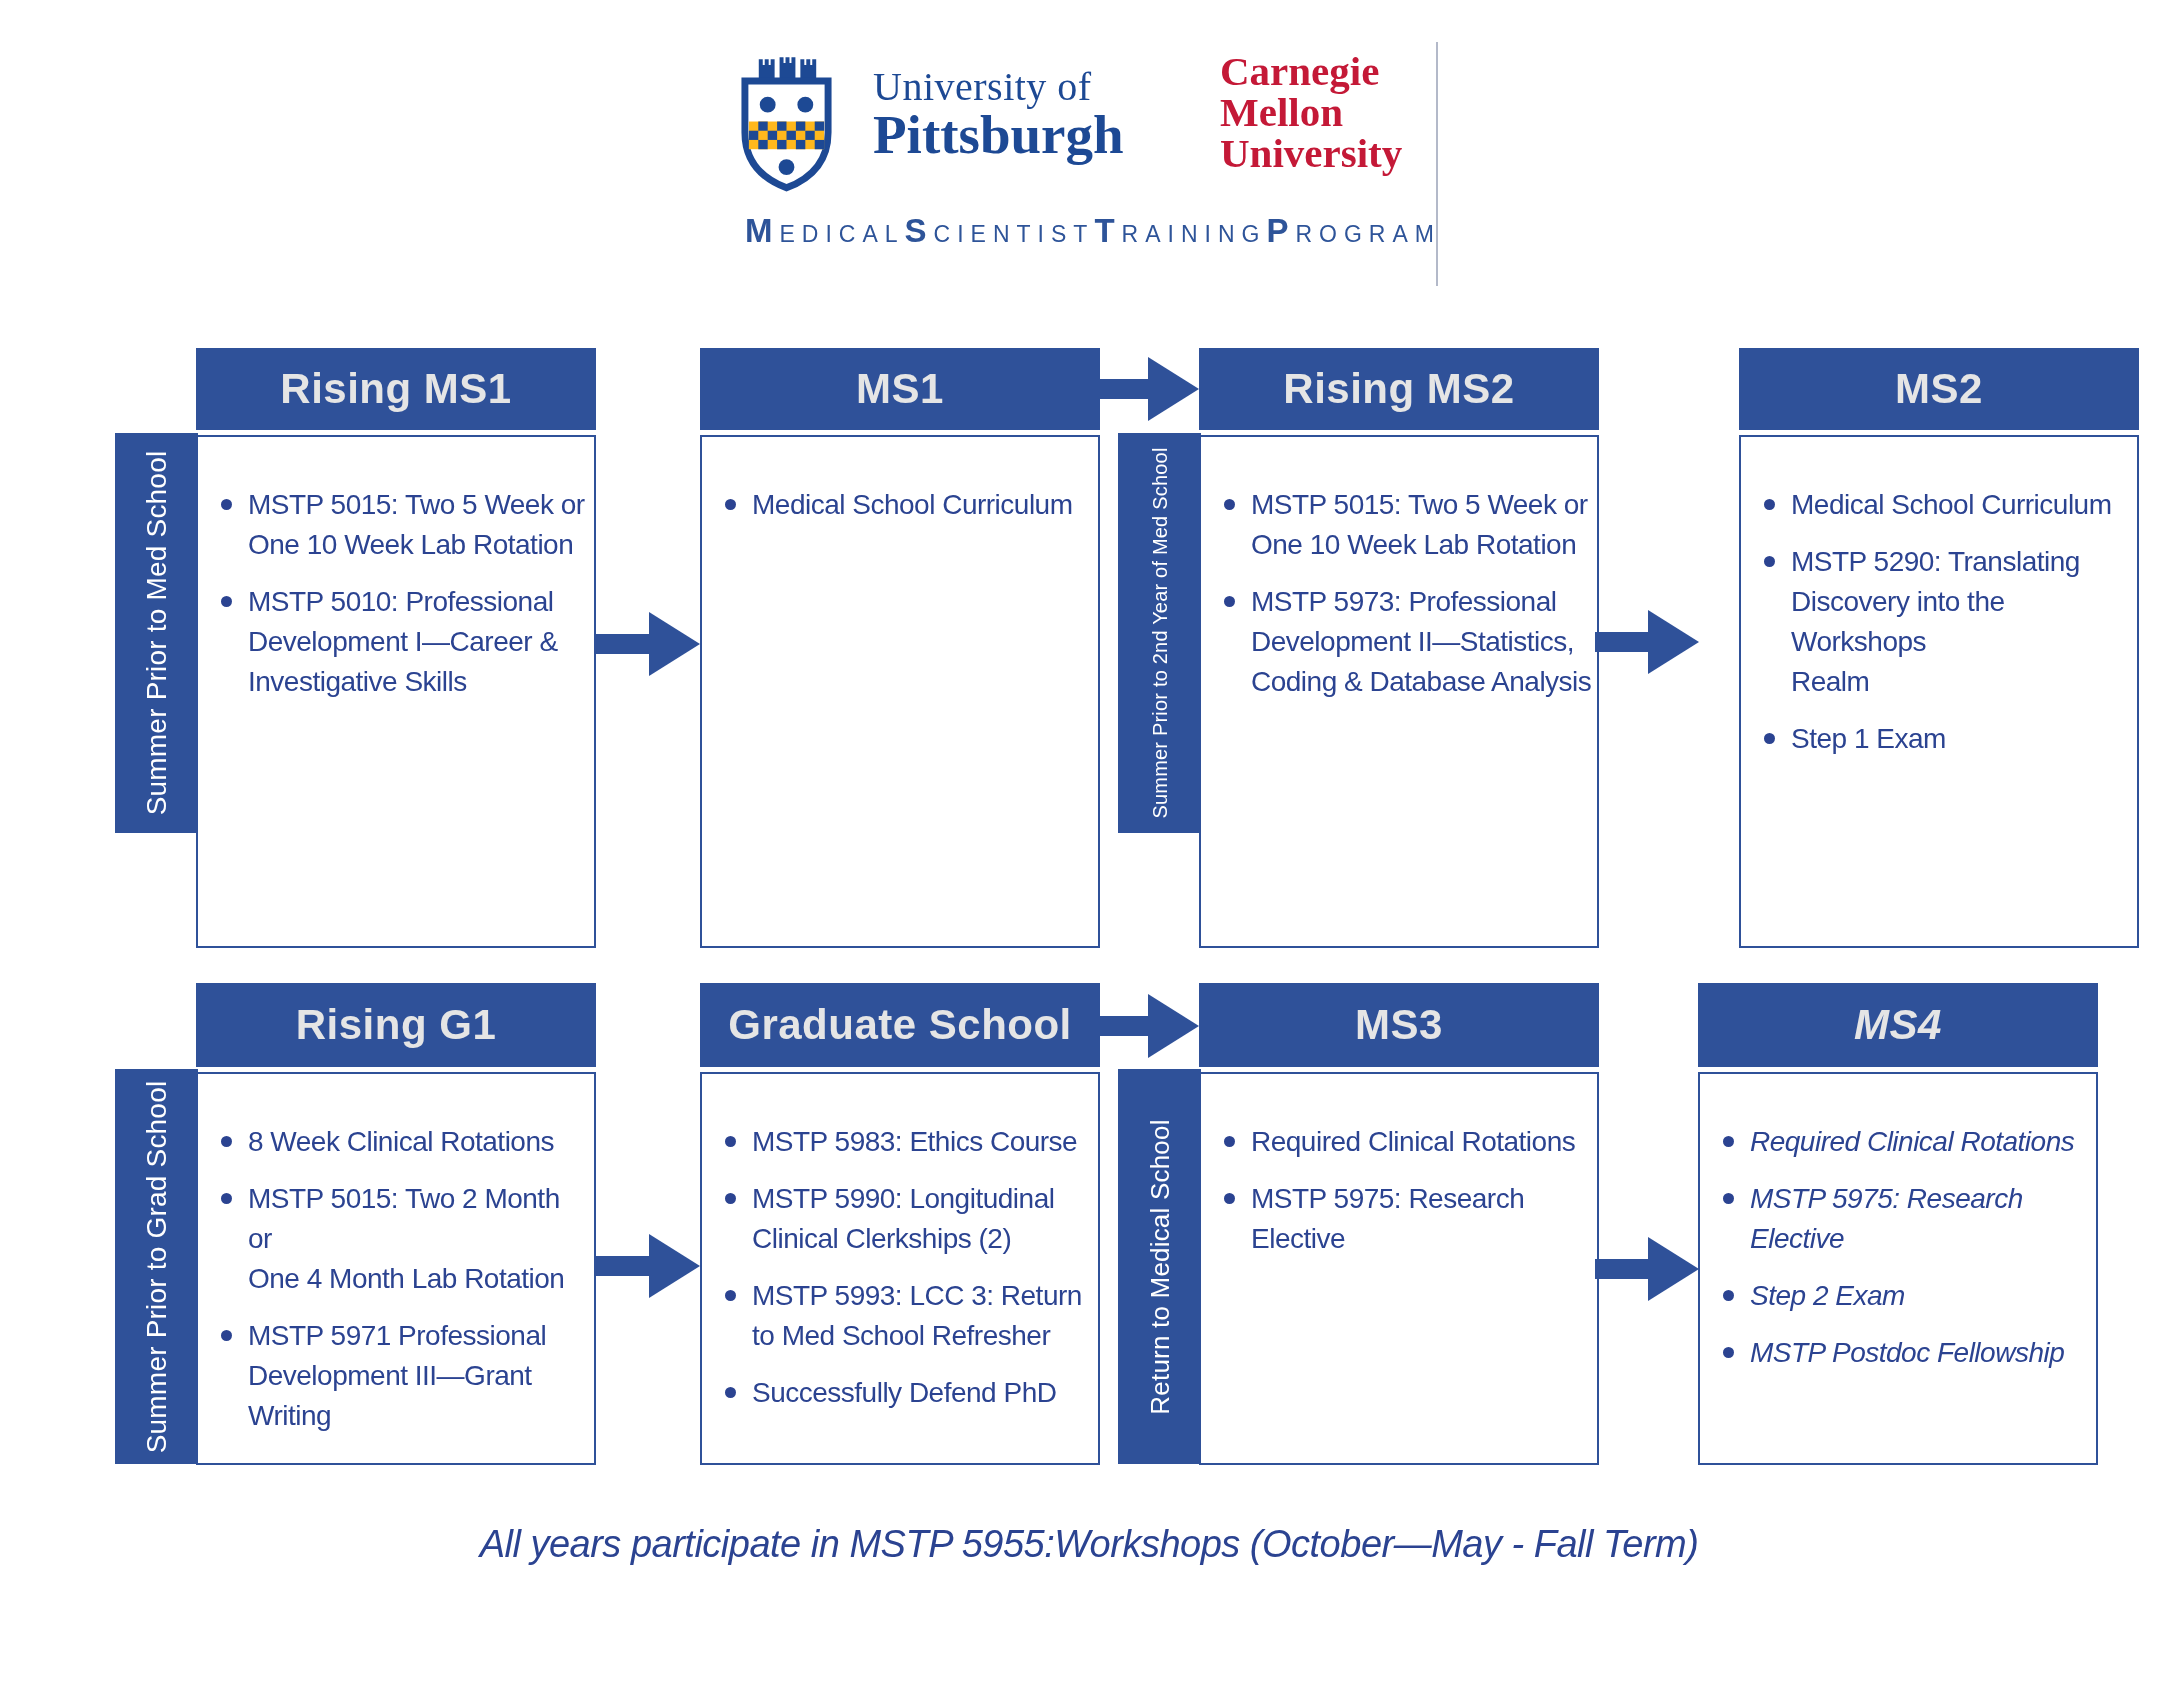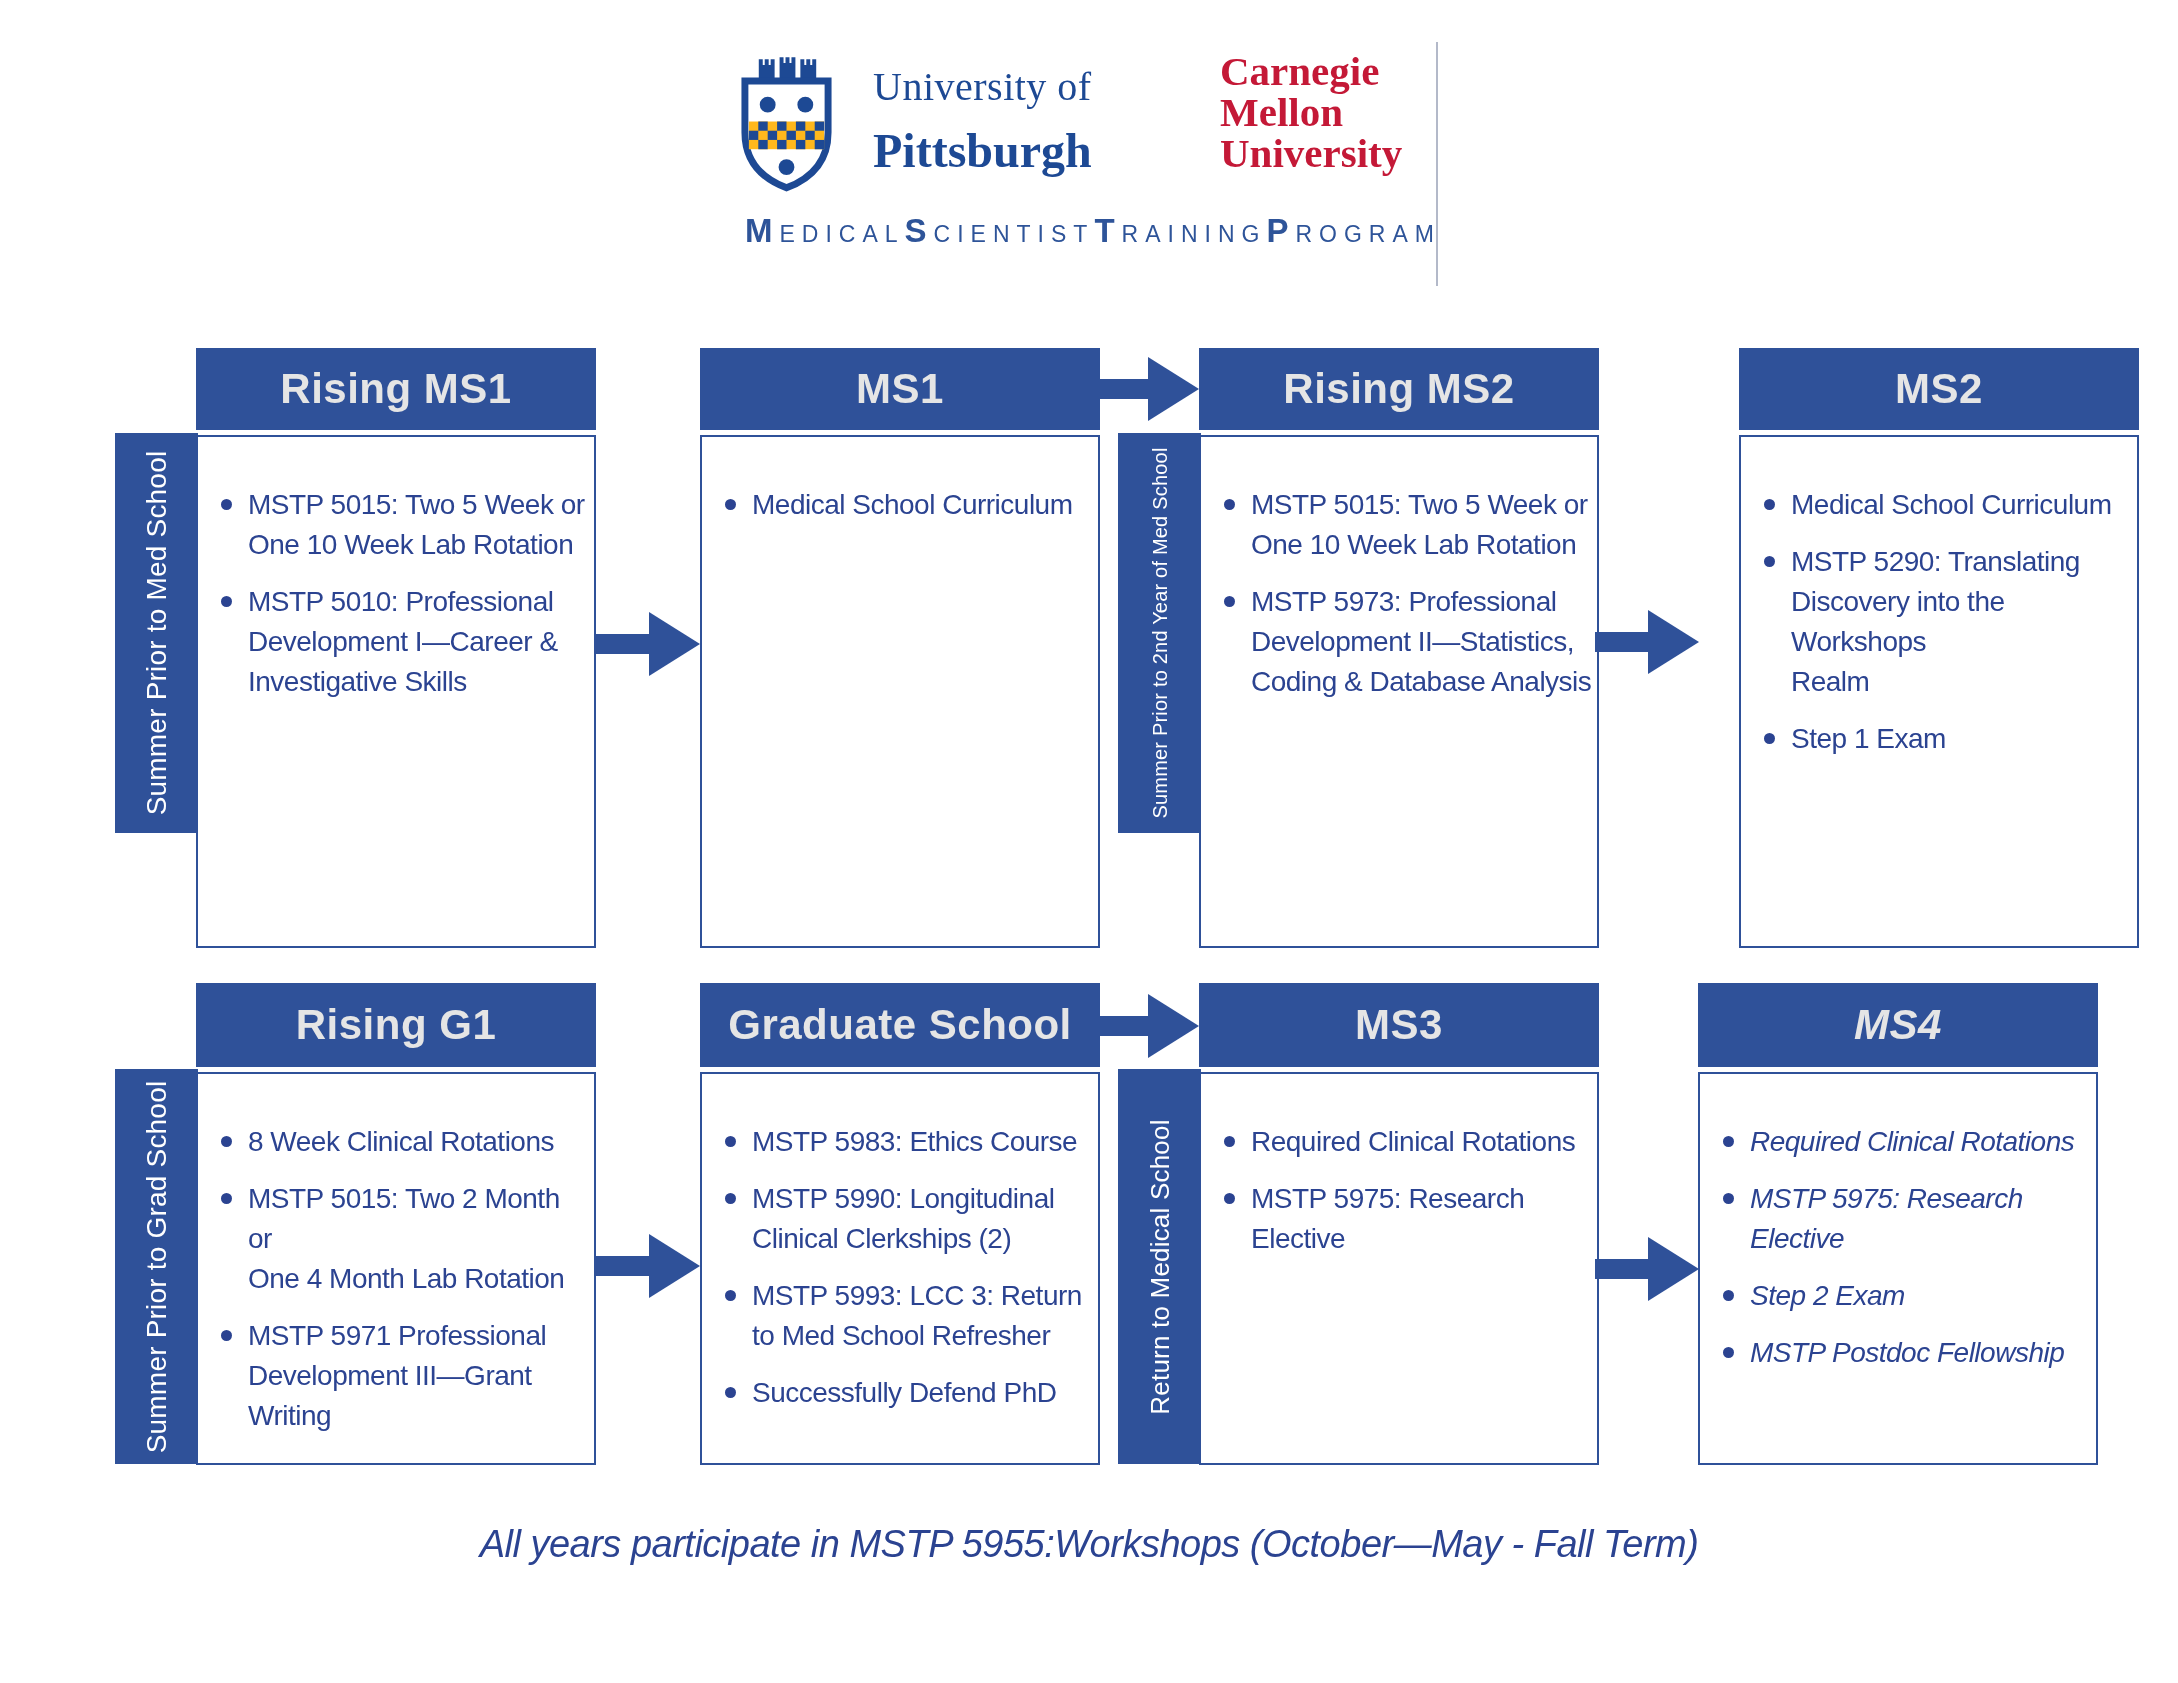--- a/index.html
+++ b/index.html
@@ -12,21 +12,21 @@
   html,body{margin:0;padding:0;background:#ffffff;}
   .canvas{
     position:relative;width:2178px;height:1683px;background:#ffffff;overflow:hidden;
     font-family:"Liberation Sans", sans-serif;
   }
 
   
   .crest{position:absolute;left:737px;top:53px;}
   .pitt-wm{position:absolute;left:873px;top:67px;color:var(--pitt);font-family:"Liberation Serif", serif;line-height:1;}
   .pitt-l1{font-size:40px;letter-spacing:0.5px;}
-  .pitt-l2{font-size:48px;font-weight:bold;margin-top:20px;}
+  .pitt-l2{font-size:55px;font-weight:bold;margin-top:0;}
   .cmu-wm{position:absolute;left:1220px;top:51px;color:var(--cmu);font-family:"Liberation Serif", serif;
           font-weight:bold;font-size:41px;line-height:41px;}
   .logo-divider{position:absolute;left:1436px;top:42px;width:2px;height:244px;background:#b3b9c9;}
   .program-title{
     position:absolute;left:745px;top:212px;width:690px;display:flex;justify-content:space-between;
     align-items:baseline;color:#2e5499;
   }
   .pt-word{white-space:nowrap;}
   .pt-word .lead{font-size:33px;font-weight:bold;letter-spacing:7px;}
   .pt-word .rest{font-size:23px;font-weight:normal;letter-spacing:7px;}

